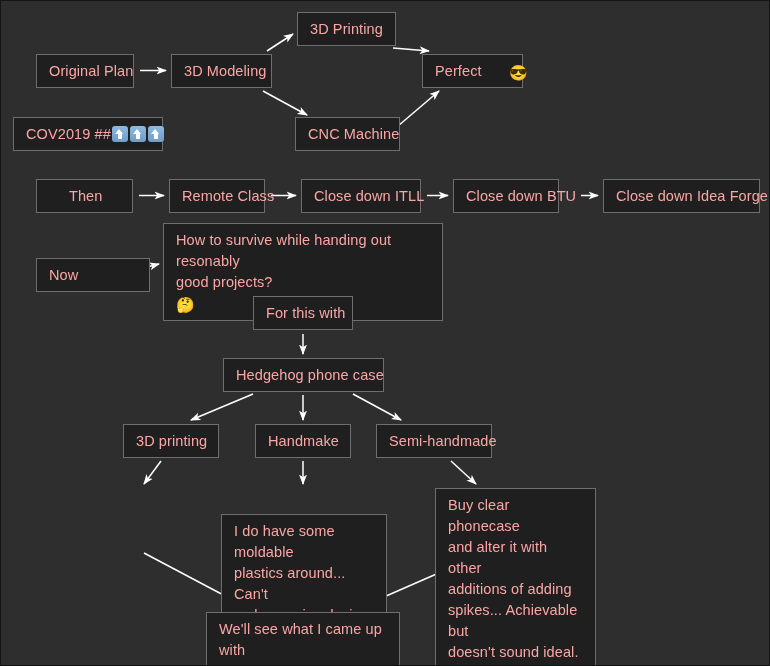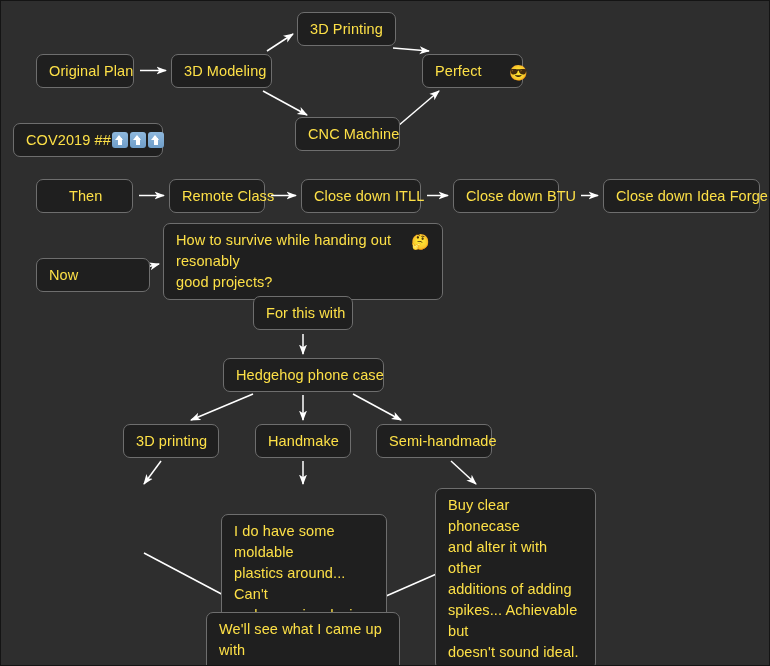--- a/index.html
+++ b/index.html
@@ -22,22 +22,22 @@
     left: 0;
     top: 0;
     width: 770px;
     height: 666px;
     pointer-events: none;
   }
   .node {
     position: absolute;
     background: #1f1f1f;
     border: 1px solid #6e6e6e;
-    border-radius: 7px;
-    color: #fde047;
+    border-radius: 0;
+    color: #fca5a5;
     font-size: 14.5px;
     line-height: 20px;
     display: flex;
     align-items: center;
     box-sizing: border-box;
     padding: 6px 12px;
     white-space: pre;
     letter-spacing: 0.1px;
   }
   .node.multiline {
@@ -114,28 +114,28 @@
       <line x1="143" y1="552" x2="245" y2="606"></line>
       <line x1="302" y1="552" x2="302" y2="606"></line>
       <line x1="440" y1="571" x2="360" y2="606"></line>
     </g>
   </svg>
 <div class="node" style="left: 35px; top: 53px; width: 98px; min-height: 33px;"><span>Original Plan</span></div>
     <div class="node" style="left: 170px; top: 53px; width: 101px; min-height: 33px;"><span>3D Modeling</span></div>
     <div class="node" style="left: 296px; top: 11px; width: 99px; min-height: 33px;"><span>3D Printing</span></div>
     <div class="node" style="left: 294px; top: 116px; width: 105px; min-height: 33px;"><span>CNC Machine</span></div>
     <div class="node" style="left: 421px; top: 53px; width: 101px; min-height: 33px; gap: 28px;"><span>Perfect</span><span><span class="emoji">😎</span></span></div>
-    <div class="node" style="left: 12px; top: 116px; width: 150px; min-height: 33px; margin-top: 6px;"><span>COV2019 ##</span><span><span class="upbox"></span><span class="upbox"></span><span class="upbox"></span></span></div>
+    <div class="node" style="left: 12px; top: 116px; width: 150px; min-height: 33px;"><span>COV2019 ##</span><span><span class="upbox"></span><span class="upbox"></span><span class="upbox"></span></span></div>
     <div class="node" style="left: 35px; top: 178px; width: 97px; min-height: 33px; padding-left: 32px;"><span>Then</span></div>
     <div class="node" style="left: 168px; top: 178px; width: 96px; min-height: 33px;"><span>Remote Class</span></div>
     <div class="node" style="left: 300px; top: 178px; width: 120px; min-height: 33px;"><span>Close down ITLL</span></div>
     <div class="node" style="left: 452px; top: 178px; width: 106px; min-height: 33px;"><span>Close down BTU</span></div>
     <div class="node" style="left: 602px; top: 178px; width: 157px; min-height: 33px;"><span>Close down Idea Forge</span></div>
     <div class="node" style="left: 35px; top: 257px; width: 114px; min-height: 33px;"><span>Now</span></div>
-    <div class="node multiline" style="left: 162px; top: 222px; width: 280px; min-height: 44px;"><span>How to survive while handing out resonably
+    <div class="node multiline" style="left: 162px; top: 222px; width: 280px; min-height: 44px; flex-direction: column;"><span>How to survive while handing out resonably
 good projects?</span><span><span class="emoji">🤔</span></span></div>
     <div class="node" style="left: 252px; top: 295px; width: 100px; min-height: 33px;"><span>For this with</span></div>
     <div class="node" style="left: 222px; top: 357px; width: 161px; min-height: 33px;"><span>Hedgehog phone case</span></div>
     <div class="node" style="left: 122px; top: 423px; width: 96px; min-height: 33px;"><span>3D printing</span></div>
     <div class="node" style="left: 254px; top: 423px; width: 96px; min-height: 33px;"><span>Handmake</span></div>
     <div class="node" style="left: 375px; top: 423px; width: 116px; min-height: 33px;"><span>Semi-handmade</span></div>
     <div class="node multiline" style="left: 220px; top: 487px; width: 166px; min-height: 60px; margin-top: 26px;"><span>I do have some moldable
 plastics around... Can't
 make precise design.</span></div>
     <div class="node multiline" style="left: 434px; top: 487px; width: 161px; min-height: 96px;"><span>Buy clear phonecase

